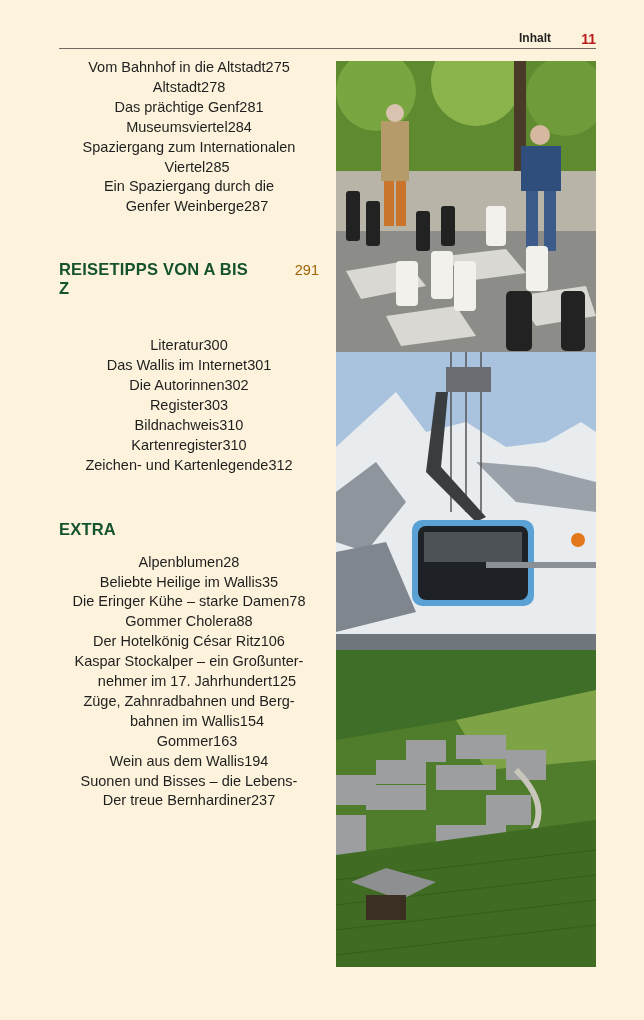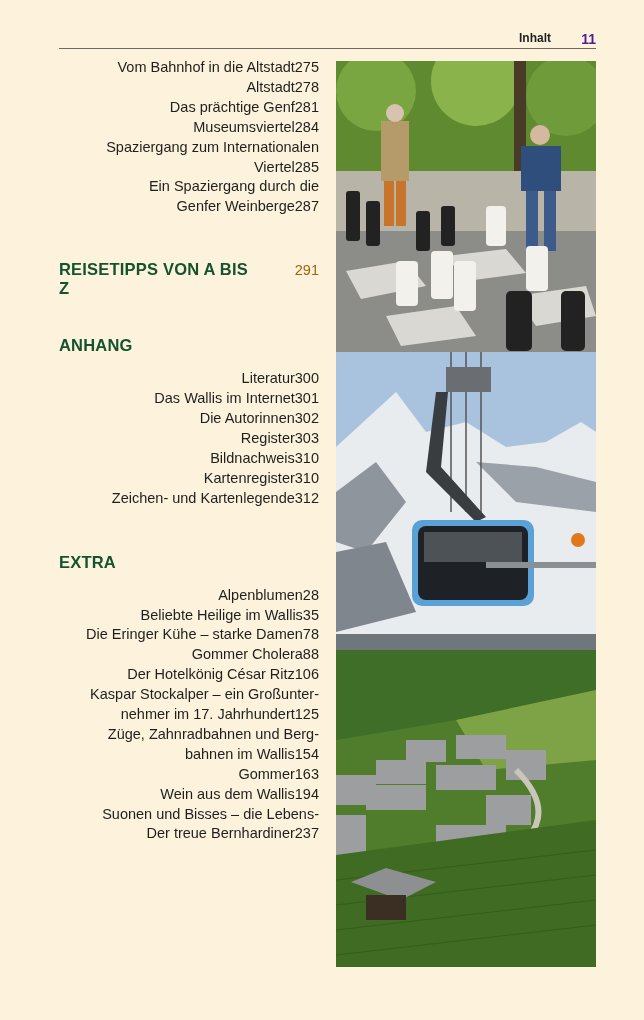--- a/index.html
+++ b/index.html
@@ -1,21 +1,21 @@
 <!DOCTYPE html>
 <html><head>
 <meta charset="utf-8">
 <style>
   html,body{margin:0;padding:0;}
   body{width:644px;height:1020px;background:#fdf3dc;position:relative;overflow:hidden;font-family:"Liberation Sans","DejaVu Sans",sans-serif;color:#1f1f1f;}
   .header{position:absolute;left:59px;top:29px;width:537px;height:19px;border-bottom:1px solid #6e6a62;}
   .header .title{position:absolute;right:45px;top:2px;font-weight:bold;font-size:12px;color:#1f1f1f;}
-  .header .pageno{position:absolute;right:0;top:2px;font-weight:bold;font-size:14px;color:#4c1d95;}
+  .header .pageno{position:absolute;right:0;top:2px;font-weight:bold;font-size:14px;color:#b91c1c;}
   .toc{position:absolute;left:59px;top:58px;width:260px;}
-  .row{display:flex;justify-content:flex-end;font-size:14.5px;line-height:19.9px;}
+  .row{display:flex;justify-content:center;font-size:14.5px;line-height:19.9px;}
   .row .lbl{white-space:pre;}
   .row.cont .lbl{padding-left:16px;}
   .heading{color:#14532d;font-weight:bold;font-size:16.5px;letter-spacing:0.2px;}
   .sec-row{display:flex;justify-content:space-between;align-items:baseline;}
   .sec-row .num{font-size:14.5px;color:#a16207;margin-left:37px;}
   .photo{position:absolute;left:336px;width:260px;overflow:hidden;}
   .p1{top:61px;height:291px;background:linear-gradient(180deg,#5a7d2e 0%,#7fa043 25%,#9aa07a 45%,#cfcac0 55%,#8e8e8e 70%,#d9d7d2 85%,#6b6b6b 100%);}
   .p2{top:352px;height:298px;background:linear-gradient(180deg,#a8c2de 0%,#b9cde2 20%,#e9edf1 40%,#ffffff 55%,#c7ccd2 75%,#8a9198 100%);}
   .p3{top:650px;height:317px;background:linear-gradient(180deg,#4e7a2c 0%,#6f9a3c 20%,#9c9d93 35%,#7b8a5c 50%,#567e2a 70%,#3d6b20 100%);}
   svg{display:block;}
@@ -63,21 +63,20 @@
         <span>287</span>
       </div>
   </div>
 
   <div class="sec-row" style="margin-top:43px;">
     <span class="heading">REISETIPPS VON A BIS Z</span>
     <span class="num">291</span>
   </div>
 
   <div style="margin-top:38px;">
-    <div class="heading">ANHANG</div>
     <div style="margin-top:14px;">
       <div class="row">
           <span class="lbl">Literatur</span>
           <span>300</span>
         </div>
       <div class="row">
           <span class="lbl">Das Wallis im Internet</span>
           <span>301</span>
         </div>
       <div class="row">

